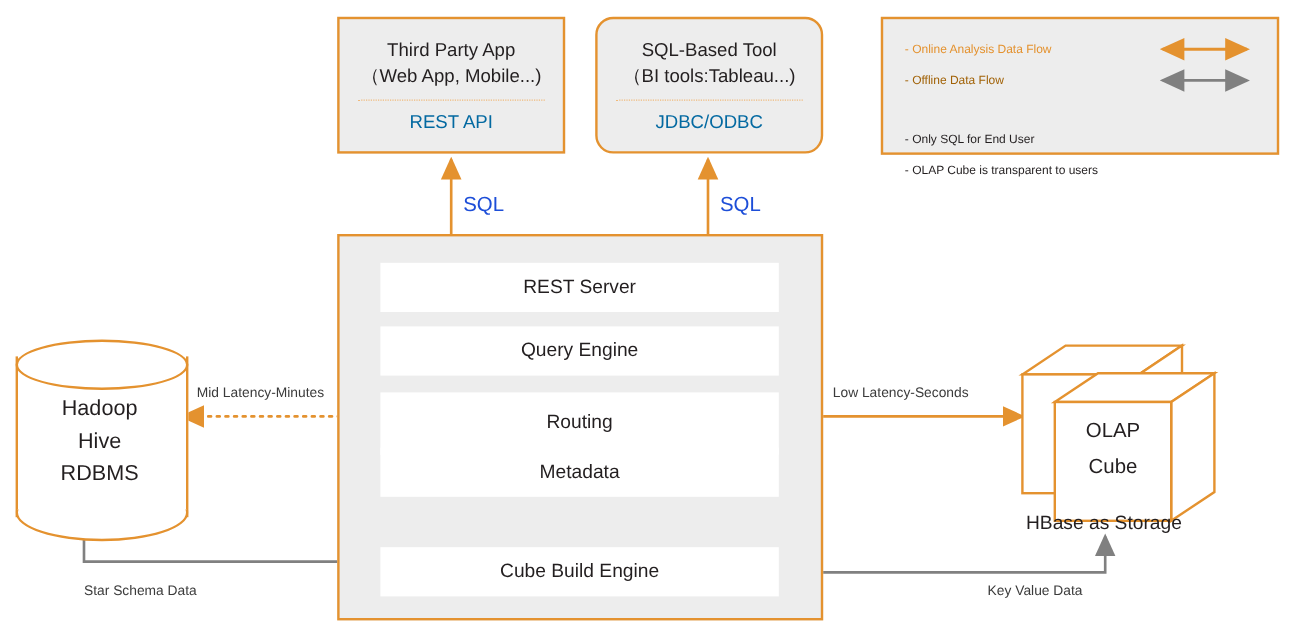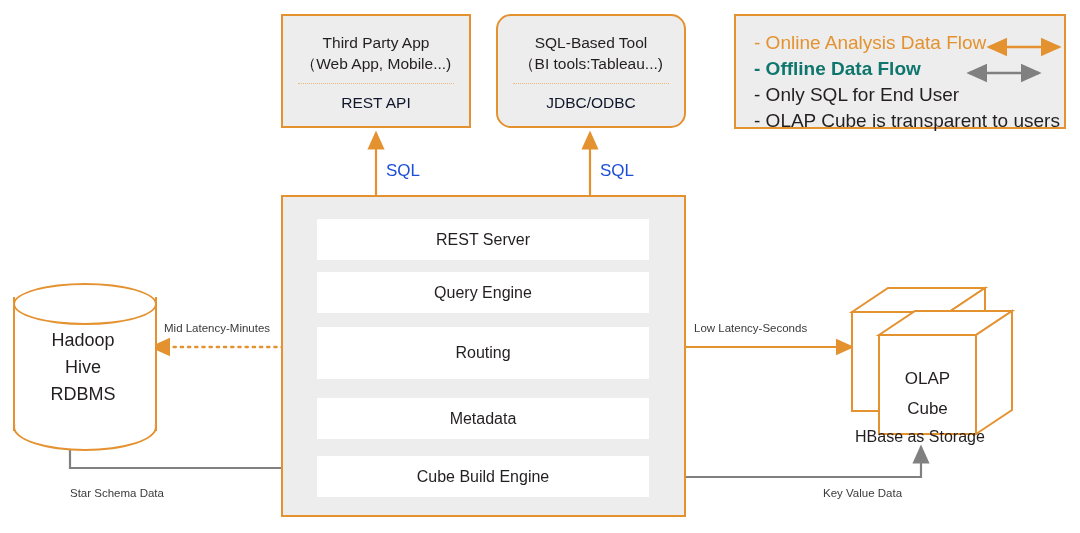--- a/index.html
+++ b/index.html
@@ -25,39 +25,39 @@
     align-items:center;justify-content:flex-start;
     padding-top:16px;
   }
   .clientbox .line1{font-size:15.5px;line-height:21px;color:#231f20;}
   .clientbox .line2{font-size:15.5px;line-height:21px;color:#231f20;}
   .clientdiv{
     width:84%;height:0;
     border-top:1.5px dotted #f0b97a;
     margin:9px 0 8px 0;
   }
-  .clientbox .api{font-size:15.5px;line-height:21px;color:#0f172a;}
+  .clientbox .api{font-size:15.5px;line-height:21px;color:#0369a1;}
 
   
   .legendbox{
     background:#ededed;
     border:2px solid #e4922f;
     padding:12px 14px 10px 18px;
     box-sizing:border-box;
   }
   .legrow{
-    display:flex;align-items:flex-end;
+    display:flex;align-items:center;
     height:26px;
-    font-size:19px;
+    font-size:10px;
   }
   .legtext{flex:0 0 auto;}
   .legspacer{flex:1 1 auto;}
   .legarrow{flex:0 0 76px;height:14px;position:relative;margin-right:8px;}
   .legend-orange{color:#e4922f;}
-  .legend-gray{color:#0f766e;font-weight:bold;}
+  .legend-gray{color:#a16207;}
   .legend-dark{color:#231f20;margin-top:46px;}
 
   
   .mainbox{
     background:#ededed;
     border:2px solid #e4922f;
   }
   .layer{
     position:absolute;
     background:#ffffff;
@@ -112,21 +112,20 @@
     font-size:16px;
     color:#231f20;
     white-space:nowrap;
   }
   .cubetext{
     position:absolute;
     text-align:center;
     font-size:17px;
     line-height:30px;
     color:#231f20;
-    margin-top:20px;
   }
   svg{position:absolute;left:0;top:0;overflow:visible;}
   .svg-layer{position:absolute;left:0;top:0;width:1080px;height:533px;pointer-events:none;}
 </style>
 </head>
 <body>
 
 <div id="stage">
 
   <svg class="svg-layer" viewBox="0 0 1080 533" width="1080" height="533">
@@ -207,21 +206,21 @@
 
   <div class="node layer" style="left:317px;top:219px;width:332px;height:41px;">
     <span>REST Server</span>
   </div>
   <div class="node layer" style="left:317px;top:272px;width:332px;height:41px;">
     <span>Query Engine</span>
   </div>
   <div class="node layer" style="left:317px;top:327px;width:332px;height:52px;align-items:center;">
     <span>Routing</span>
   </div>
-  <div class="node layer" style="left:317px;top:398px;width:332px;height:41px;">
+  <div class="node layer" style="left:317px;top:373px;width:332px;height:41px;">
     <span>Metadata</span>
   </div>
   <div class="node layer" style="left:317px;top:456px;width:332px;height:41px;">
     <span>Cube Build Engine</span>
   </div>
 
   <div>
     <div class="cyl-body" style="left:13px;top:297px;width:140px;height:134px;"></div>
     <div class="cyl-bottom" style="left:13px;top:403px;width:140px;height:44px;"></div>
     <div class="cyl-top" style="left:13px;top:283px;width:140px;height:38px;"></div>

